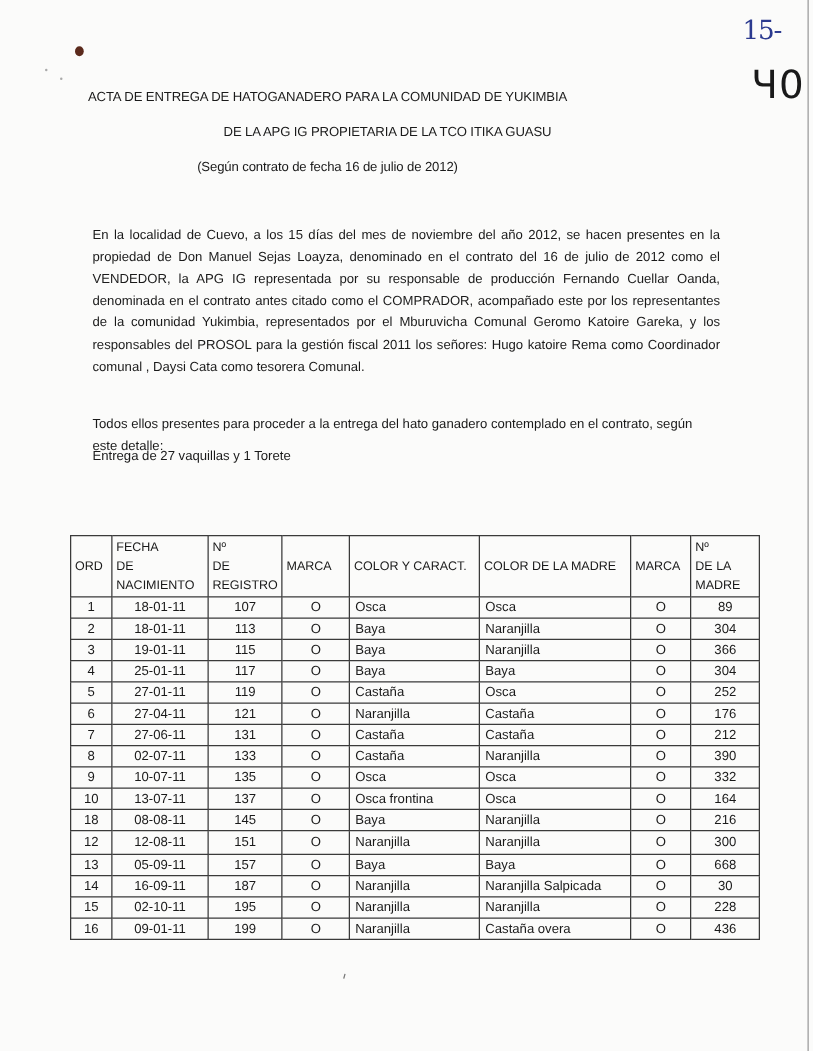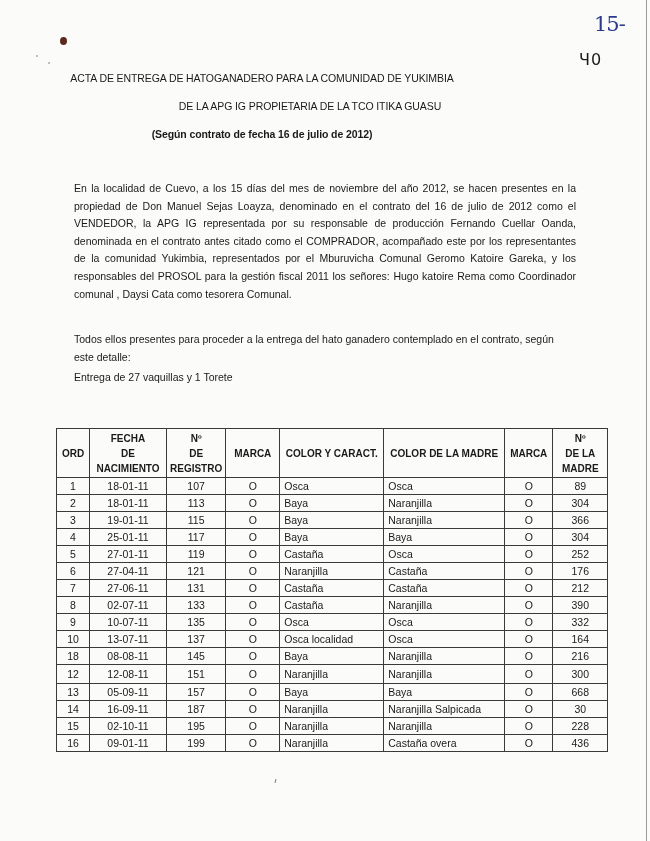--- a/index.html
+++ b/index.html
@@ -18,50 +18,50 @@
     position: absolute; left: 60px; top: 37px; width: 7px; height: 8px;
     border-radius: 50%; background: #5b2a1c;
   }
   .speck { position: absolute; width: 2px; height: 2px; background: #aaa; border-radius: 50%; }
   .hand-blue {
     position: absolute; left: 594px; top: 12px;
     font-family: "DejaVu Serif", serif; 
     font-size: 21px; color: #2b3a8f; letter-spacing: -1px;
   }
   .hand-black {
-    position: absolute; left: 579px; top: 50px;
+    position: absolute; left: 601px; top: 50px;
     font-family: "DejaVu Sans", sans-serif;
-    font-size: 16px; color: #1a1a1a; letter-spacing: 1px;
+    font-size: 31px; color: #1a1a1a; letter-spacing: 1px;
   }
   .title {
     position: absolute; left: 0; width: 524px; text-align: center;
     font-size: 10.5px; letter-spacing: -0.1px;
   }
   .t1 { top: 72px; }
   .t2 { top: 100px; padding-left: 48px; }
-  .t3 { top: 128px; font-weight: bold; }
+  .t3 { top: 128px; }
   .para {
     position: absolute; left: 74px; width: 502px;
     font-size: 10.5px; line-height: 17.6px; text-align: justify;
   }
   .p1 { top: 180px; }
   .p2 { top: 308px; text-align: left; margin-top: 23px; }
-  .p3 { top: 369px; text-align: left; }
+  .p3 { top: 357px; text-align: left; }
 
   table.detail {
     position: absolute; left: 56px; top: 428px;
     border-collapse: collapse;
     font-size: 10.5px;
   }
   table.detail th, table.detail td {
     border: 1px solid #3a3a3a;
     padding: 0 3px;
   }
   table.detail th {
-    height: 48px; font-weight: bold; text-align: center; line-height: 15px;
+    height: 48px; font-weight: normal; text-align: left; line-height: 15px;
     font-size: 10px;
   }
   table.detail td { height: 16px; line-height: 16px; text-align: center; }
   table.detail td.left { text-align: left; padding-left: 4px; }
   table.detail tr.tall td { height: 18px; }
   .c-ord { width: 26px; }
   .c-fecha { width: 70px; }
   .c-reg { width: 50px; }
   .c-marca { width: 47px; }
   .c-color { width: 97px; }
@@ -205,21 +205,21 @@
           <td class="left">Osca</td>
           <td class="left">Osca</td>
           <td>O</td>
           <td>332</td>
         </tr>
         <tr>
           <td>10</td>
           <td>13-07-11</td>
           <td>137</td>
           <td>O</td>
-          <td class="left">Osca localidad</td>
+          <td class="left">Osca frontina</td>
           <td class="left">Osca</td>
           <td>O</td>
           <td>164</td>
         </tr>
         <tr>
           <td>18</td>
           <td>08-08-11</td>
           <td>145</td>
           <td>O</td>
           <td class="left">Baya</td>

